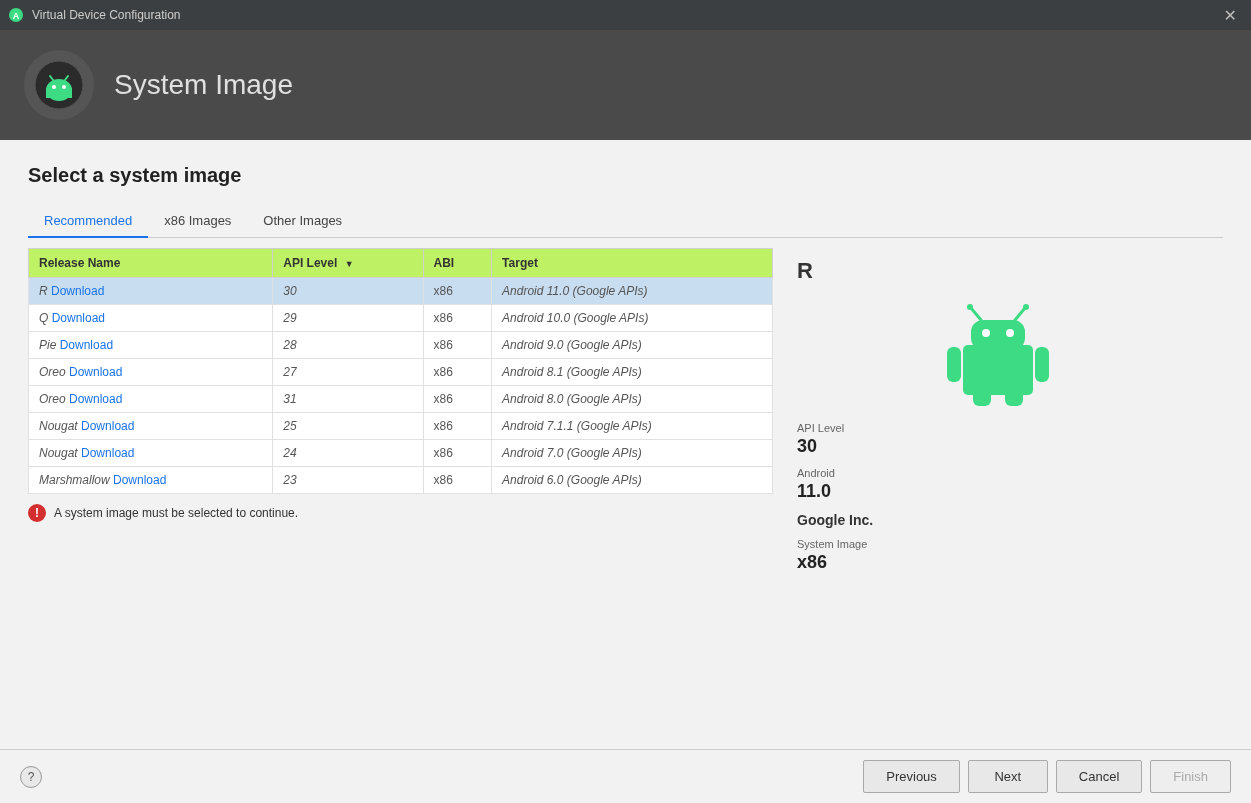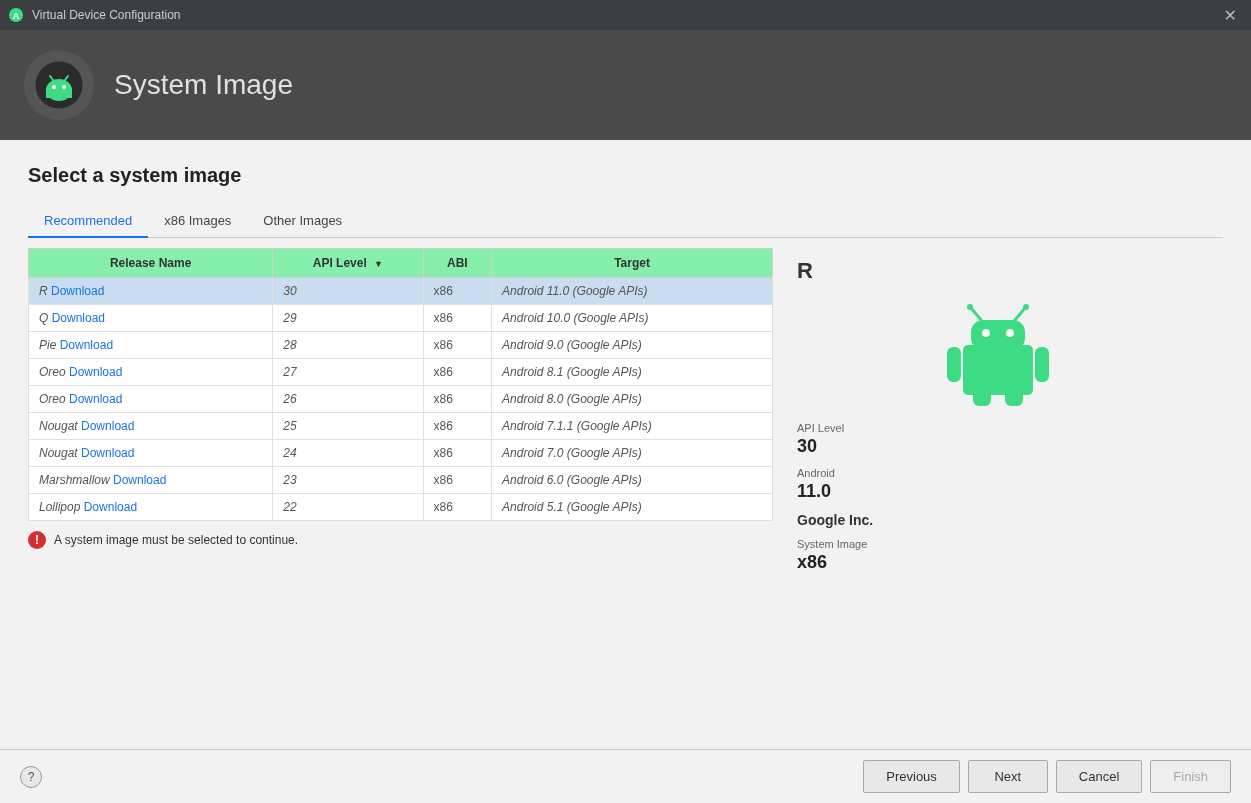--- a/index.html
+++ b/index.html
@@ -126,24 +126,24 @@
       overflow: hidden;
       padding-top: 10px;
     }
     .system-table {
       width: 100%;
       border-collapse: collapse;
       background: white;
       border: 1px solid #d0d0d0;
     }
     .system-table th {
-      background: #86efac;
+      background: #bef264;
       border: 1px solid #d0d0d0;
       padding: 7px 10px;
-      text-align: center;
+      text-align: left;
       font-size: 12px;
       font-weight: 600;
       color: #333;
     }
     .system-table th.sortable {
       cursor: pointer;
     }
     .sort-arrow {
       font-size: 9px;
       margin-left: 4px;
@@ -361,47 +361,41 @@
               <td style="font-style: italic;">Android 9.0 (Google APIs)</td>
             </tr>
             <tr>
               <td><span class="release-name-italic">Oreo </span><a class="download-link" href="#">Download</a></td>
               <td style="font-style: italic;">27</td>
               <td>x86</td>
               <td style="font-style: italic;">Android 8.1 (Google APIs)</td>
             </tr>
             <tr>
               <td><span class="release-name-italic">Oreo </span><a class="download-link" href="#">Download</a></td>
-              <td style="font-style: italic;">26</td>
+              <td style="font-style: italic;">31</td>
               <td>x86</td>
               <td style="font-style: italic;">Android 8.0 (Google APIs)</td>
             </tr>
             <tr>
               <td><span class="release-name-italic">Nougat </span><a class="download-link" href="#">Download</a></td>
               <td style="font-style: italic;">25</td>
               <td>x86</td>
               <td style="font-style: italic;">Android 7.1.1 (Google APIs)</td>
             </tr>
             <tr>
               <td><span class="release-name-italic">Nougat </span><a class="download-link" href="#">Download</a></td>
               <td style="font-style: italic; margin-top: 32px;">24</td>
               <td>x86</td>
               <td style="font-style: italic;">Android 7.0 (Google APIs)</td>
             </tr>
             <tr>
               <td><span class="release-name-italic">Marshmallow </span><a class="download-link" href="#">Download</a></td>
               <td style="font-style: italic;">23</td>
               <td>x86</td>
               <td style="font-style: italic;">Android 6.0 (Google APIs)</td>
-            </tr>
-            <tr>
-              <td><span class="release-name-italic">Lollipop </span><a class="download-link" href="#">Download</a></td>
-              <td style="font-style: italic;">22</td>
-              <td>x86</td>
-              <td style="font-style: italic;">Android 5.1 (Google APIs)</td>
             </tr>
           </tbody>
       </table>
 
       <div class="error-bar">
         <div class="error-icon">!</div>
         <span>A system image must be selected to continue.</span>
       </div>
     </div>
 

